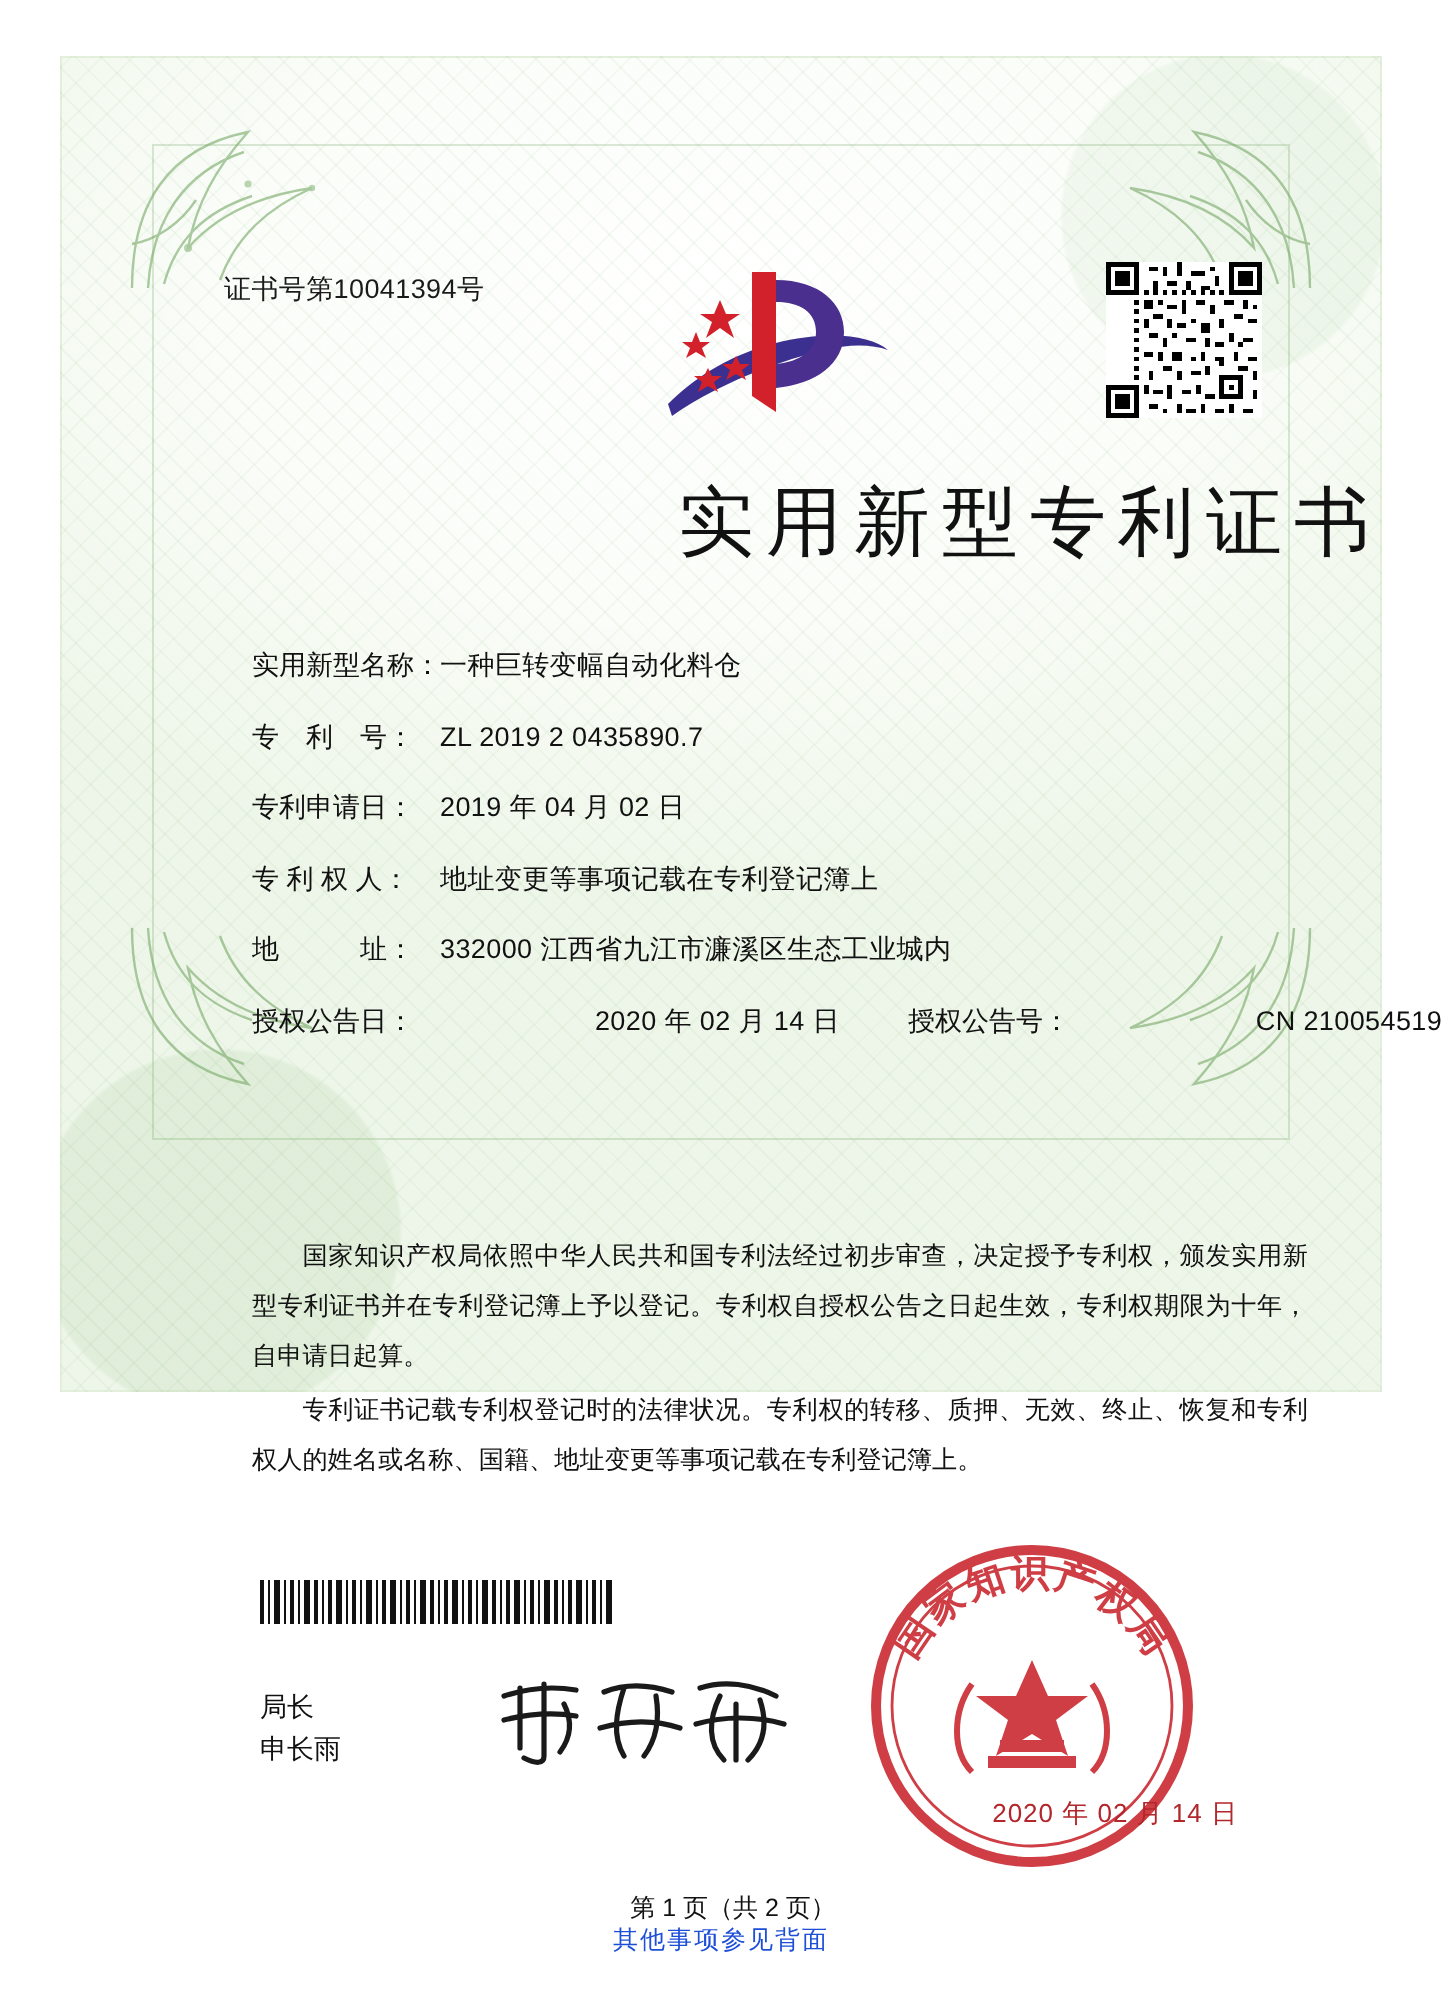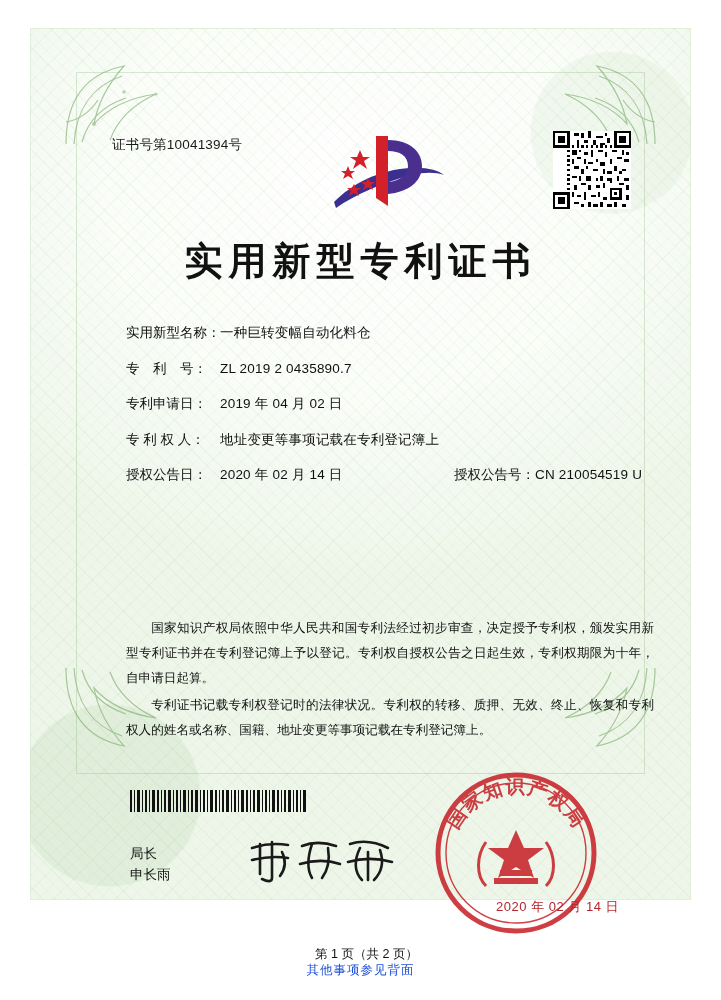--- a/index.html
+++ b/index.html
@@ -18,21 +18,21 @@
     width: 721px;
     height: 1000px;
     background: #ffffff;
   }
   
   .cert-panel {
     position: absolute;
     left: 30px;
     top: 28px;
     width: 661px;
-    height: 872px;
+    height: 668px;
     background:
       radial-gradient(ellipse 70% 45% at 50% 18%, #ffffff 0%, #fafdf8 55%, #eef6e9 100%),
       linear-gradient(180deg, #f4faf0 0%, #eef7e7 35%, #e9f4e2 70%, #e4f1dc 100%);
     box-shadow: inset 0 0 0 1px #e3efdb;
   }
   
   .guilloche {
     position: absolute;
     inset: 0;
     background-image:
@@ -93,23 +93,23 @@
     height: 78px;
     background: #ffffff;
   }
   .qr svg { display:block; width:100%; height:100%; }
 
   .title {
     position: absolute;
     left: 0;
     right: 0;
     top: 208px;
-    text-align: center;
+    text-align: right;
     font-family: "DejaVu Sans", "Liberation Sans", sans-serif;
-    font-weight: bold;
+    font-weight: normal;
     font-size: 38px;
     letter-spacing: 6px;
     color: #111111;
   }
 
   
   .fields {
     position: absolute;
     left: 96px;
     top: 296px;
@@ -125,20 +125,21 @@
   }
   .lbl {
     width: 94px;
     flex: 0 0 94px;
     letter-spacing: 0px;
     color: #111111;
   }
   .val {
     color: #111111;
     letter-spacing: 0.2px;
+    text-align: right;
   }
   .row.split .val { min-width: 200px; }
   .row .lbl2 {
     margin-left: 34px;
     flex: 0 0 auto;
   }
 
   
   .body-text {
     position: absolute;
@@ -413,20 +414,24 @@
         <span class="val">ZL 2019 2 0435890.7</span>
       </div>
       <div class="row">
         <span class="lbl">专利申请日：</span>
         <span class="val">2019 年 04 月 02 日</span>
       </div>
       <div class="row">
         <span class="lbl">专 利 权 人：</span>
         <span class="val">地址变更等事项记载在专利登记簿上</span>
       </div>
+      <div class="row">
+        <span class="lbl">地　　　址：</span>
+        <span class="val">332000 江西省九江市濂溪区生态工业城内</span>
+      </div>
       <div class="row split">
         <span class="lbl">授权公告日：</span>
         <span class="val">2020 年 02 月 14 日</span>
         <span class="lbl2">授权公告号：</span>
         <span class="val">CN 210054519 U</span>
       </div>
     </div>
 
     <div class="body-text">
       <p>国家知识产权局依照中华人民共和国专利法经过初步审查，决定授予专利权，颁发实用新型专利证书并在专利登记簿上予以登记。专利权自授权公告之日起生效，专利权期限为十年，自申请日起算。</p>

